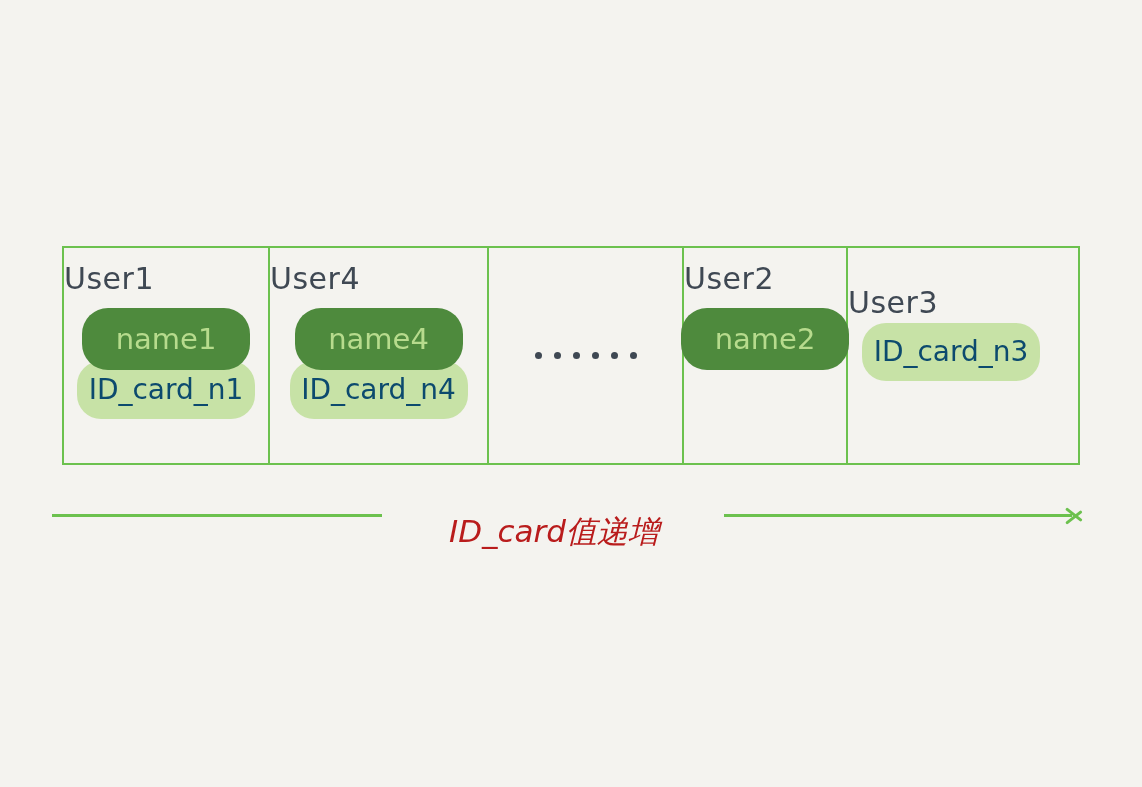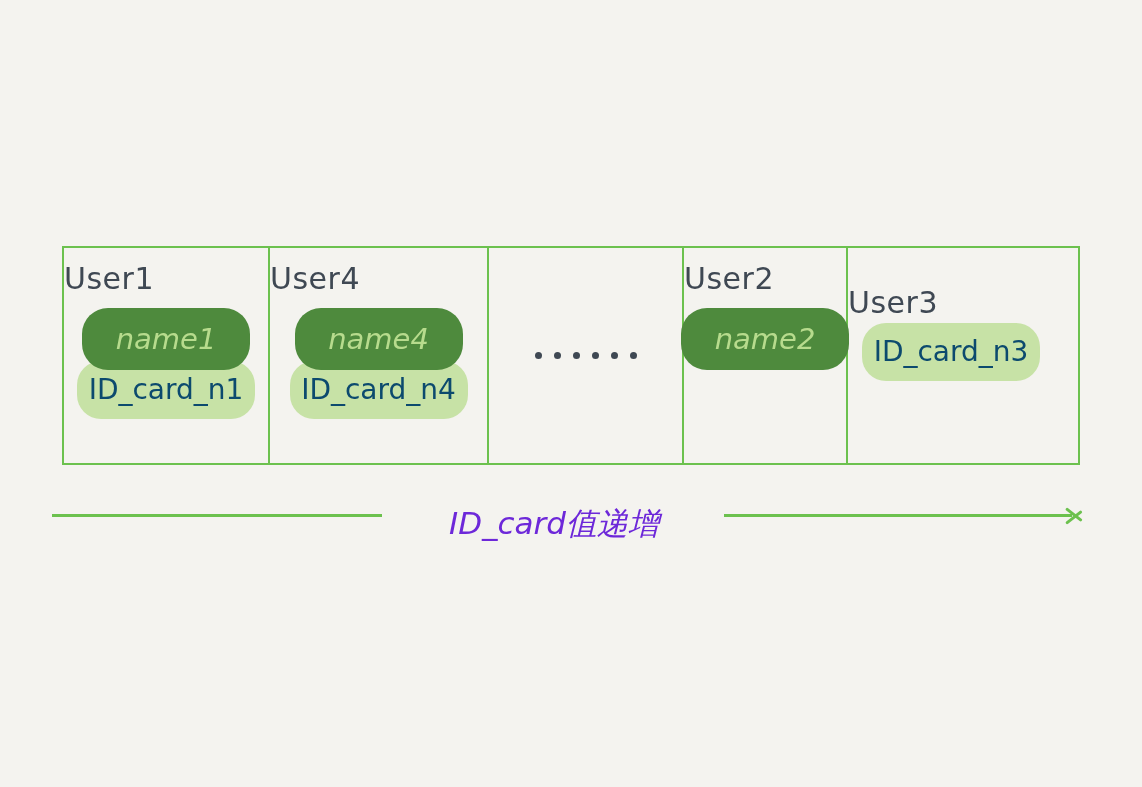--- a/index.html
+++ b/index.html
@@ -81,21 +81,20 @@
   .pill-name {
     background: #4e8a3d;
     color: #b7db8d;
     border-radius: 26px;
     height: 62px;
     font-size: 29px;
     padding: 0 16px;
     min-width: 168px;
     position: relative;
     z-index: 2;
-    font-style: italic;
   }
 
   .pill-id {
     background: #c7e2a6;
     color: #0c4a6e;
     border-radius: 24px;
     height: 58px;
     font-size: 28px;
     padding: 0 10px;
     min-width: 178px;
@@ -160,26 +159,26 @@
     height: 3px;
     background: #6cc14e;
     border-radius: 2px;
   }
   .axis-head::before { top: 4px;  transform: rotate(38deg);  transform-origin: left center; }
   .axis-head::after  { top: 19px; transform: rotate(-38deg); transform-origin: left center; }
 
   .axis-label {
     position: absolute;
     left: 335px;
-    top: 8px;
+    top: 16px;
     width: 334px;
     text-align: center;
     font-family: "DejaVu Sans", sans-serif;
     font-size: 31px;
-    color: #6d28d9;
+    color: #b91c1c;
     font-style: italic;
     line-height: 46px;
     white-space: nowrap;
   }
 </style>
 </head>
 <body>
 
 <div id="diagram">
 

